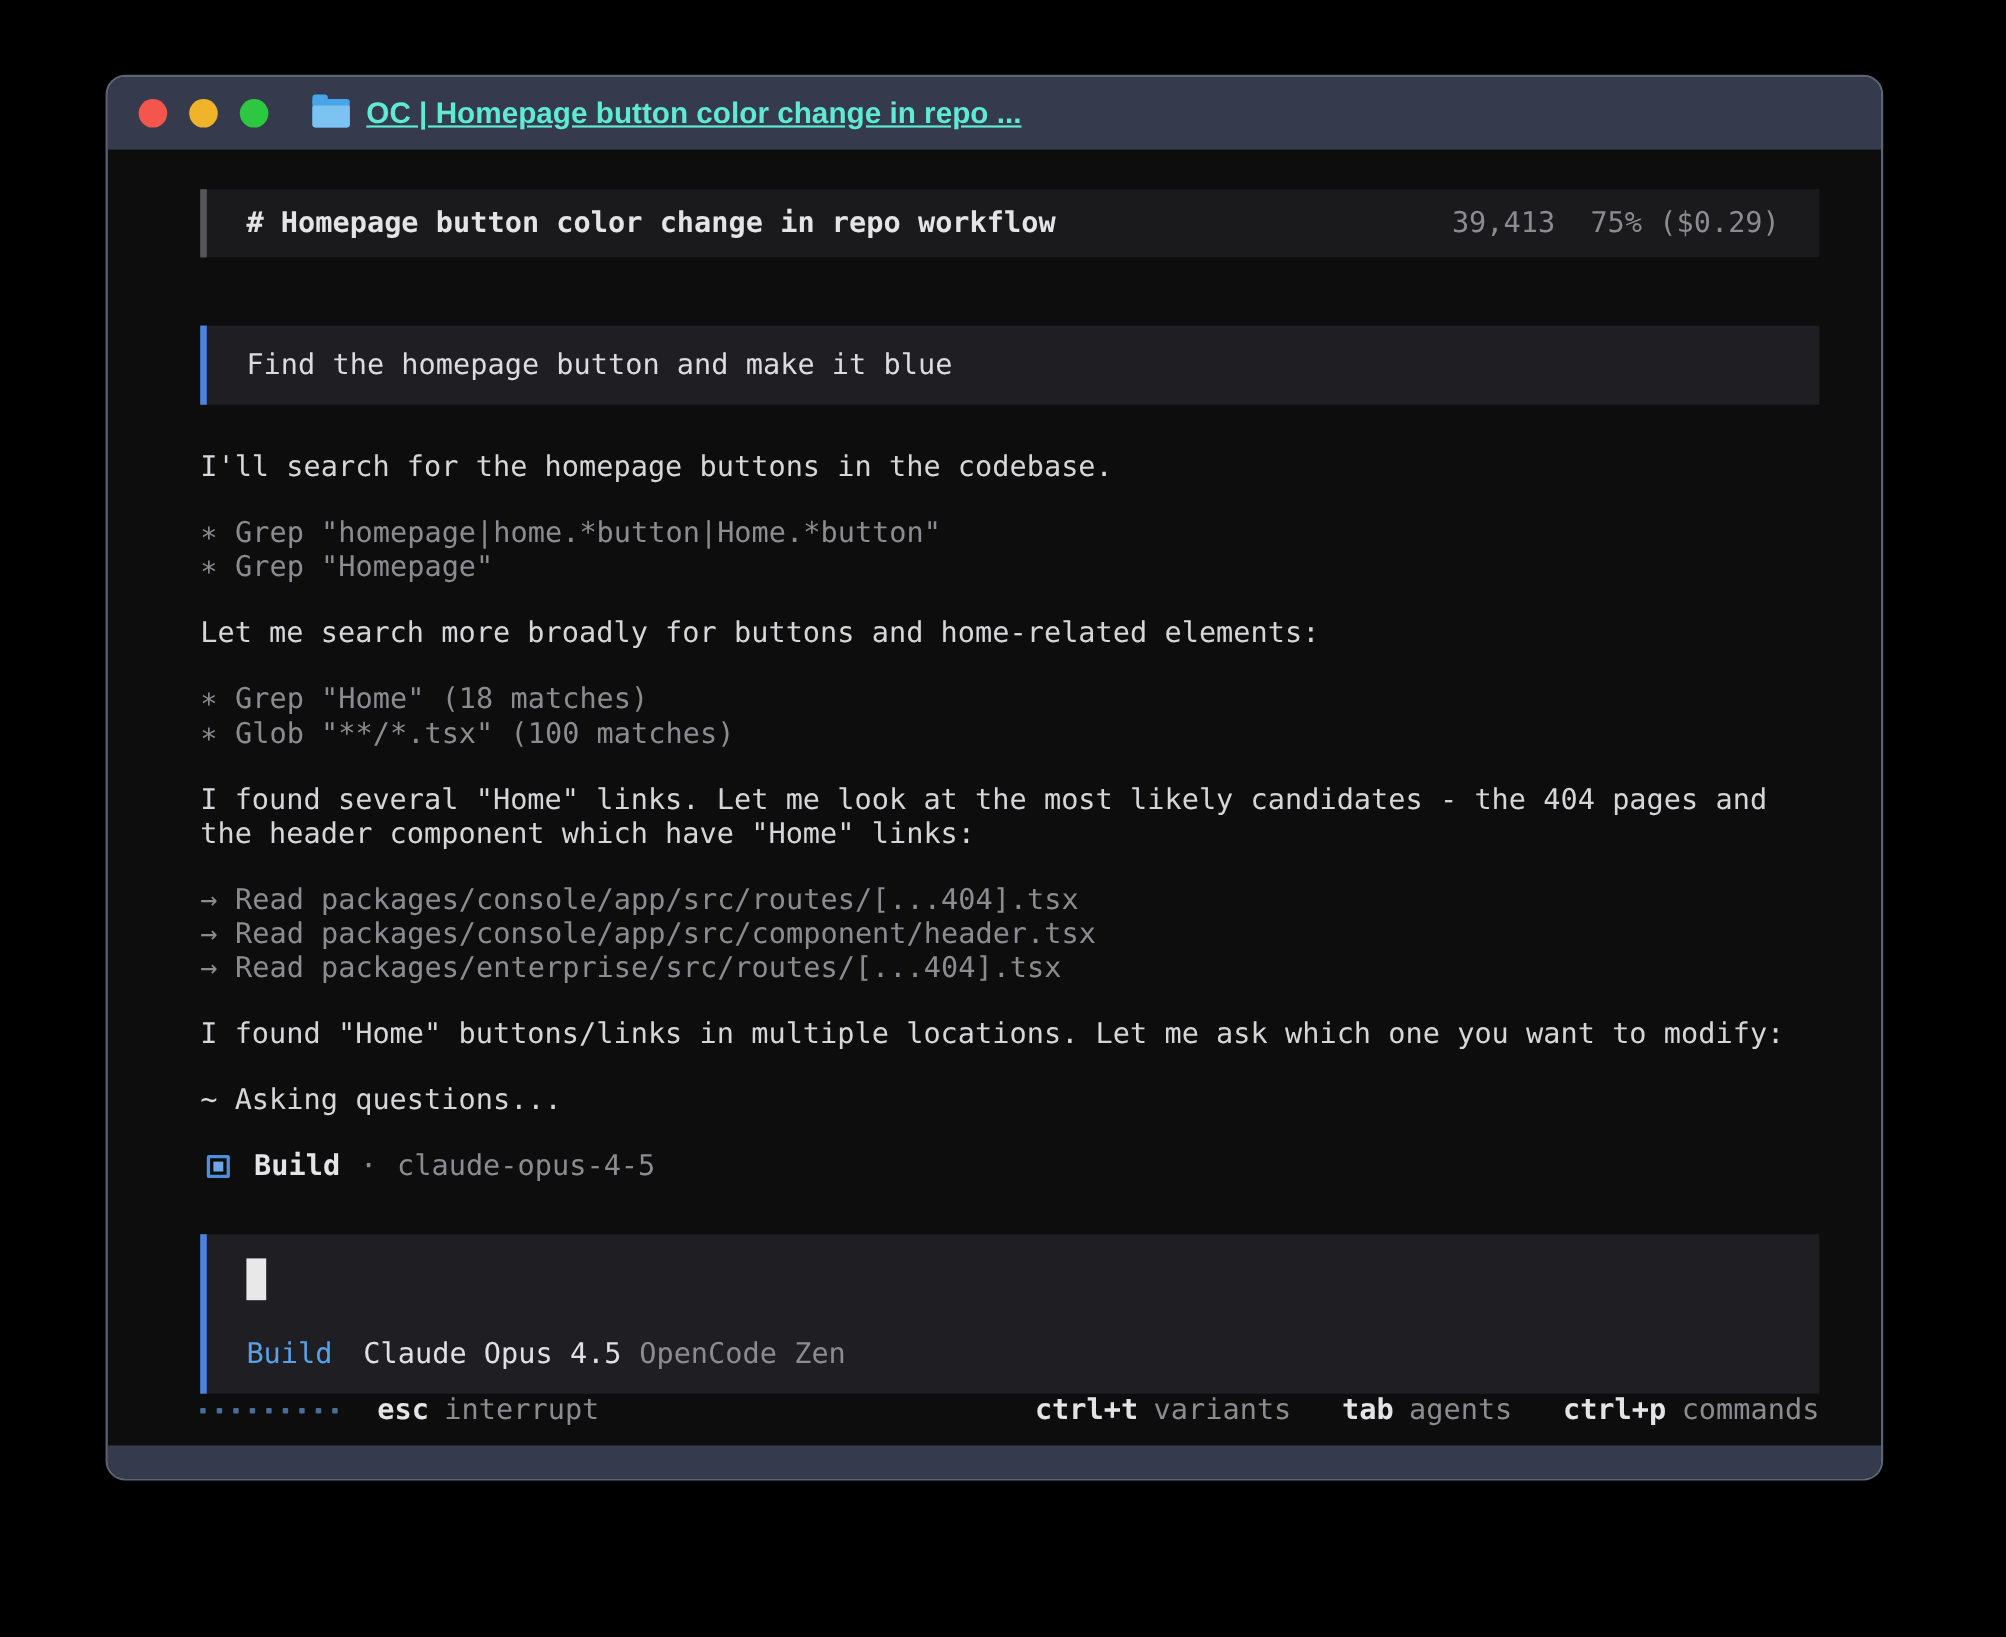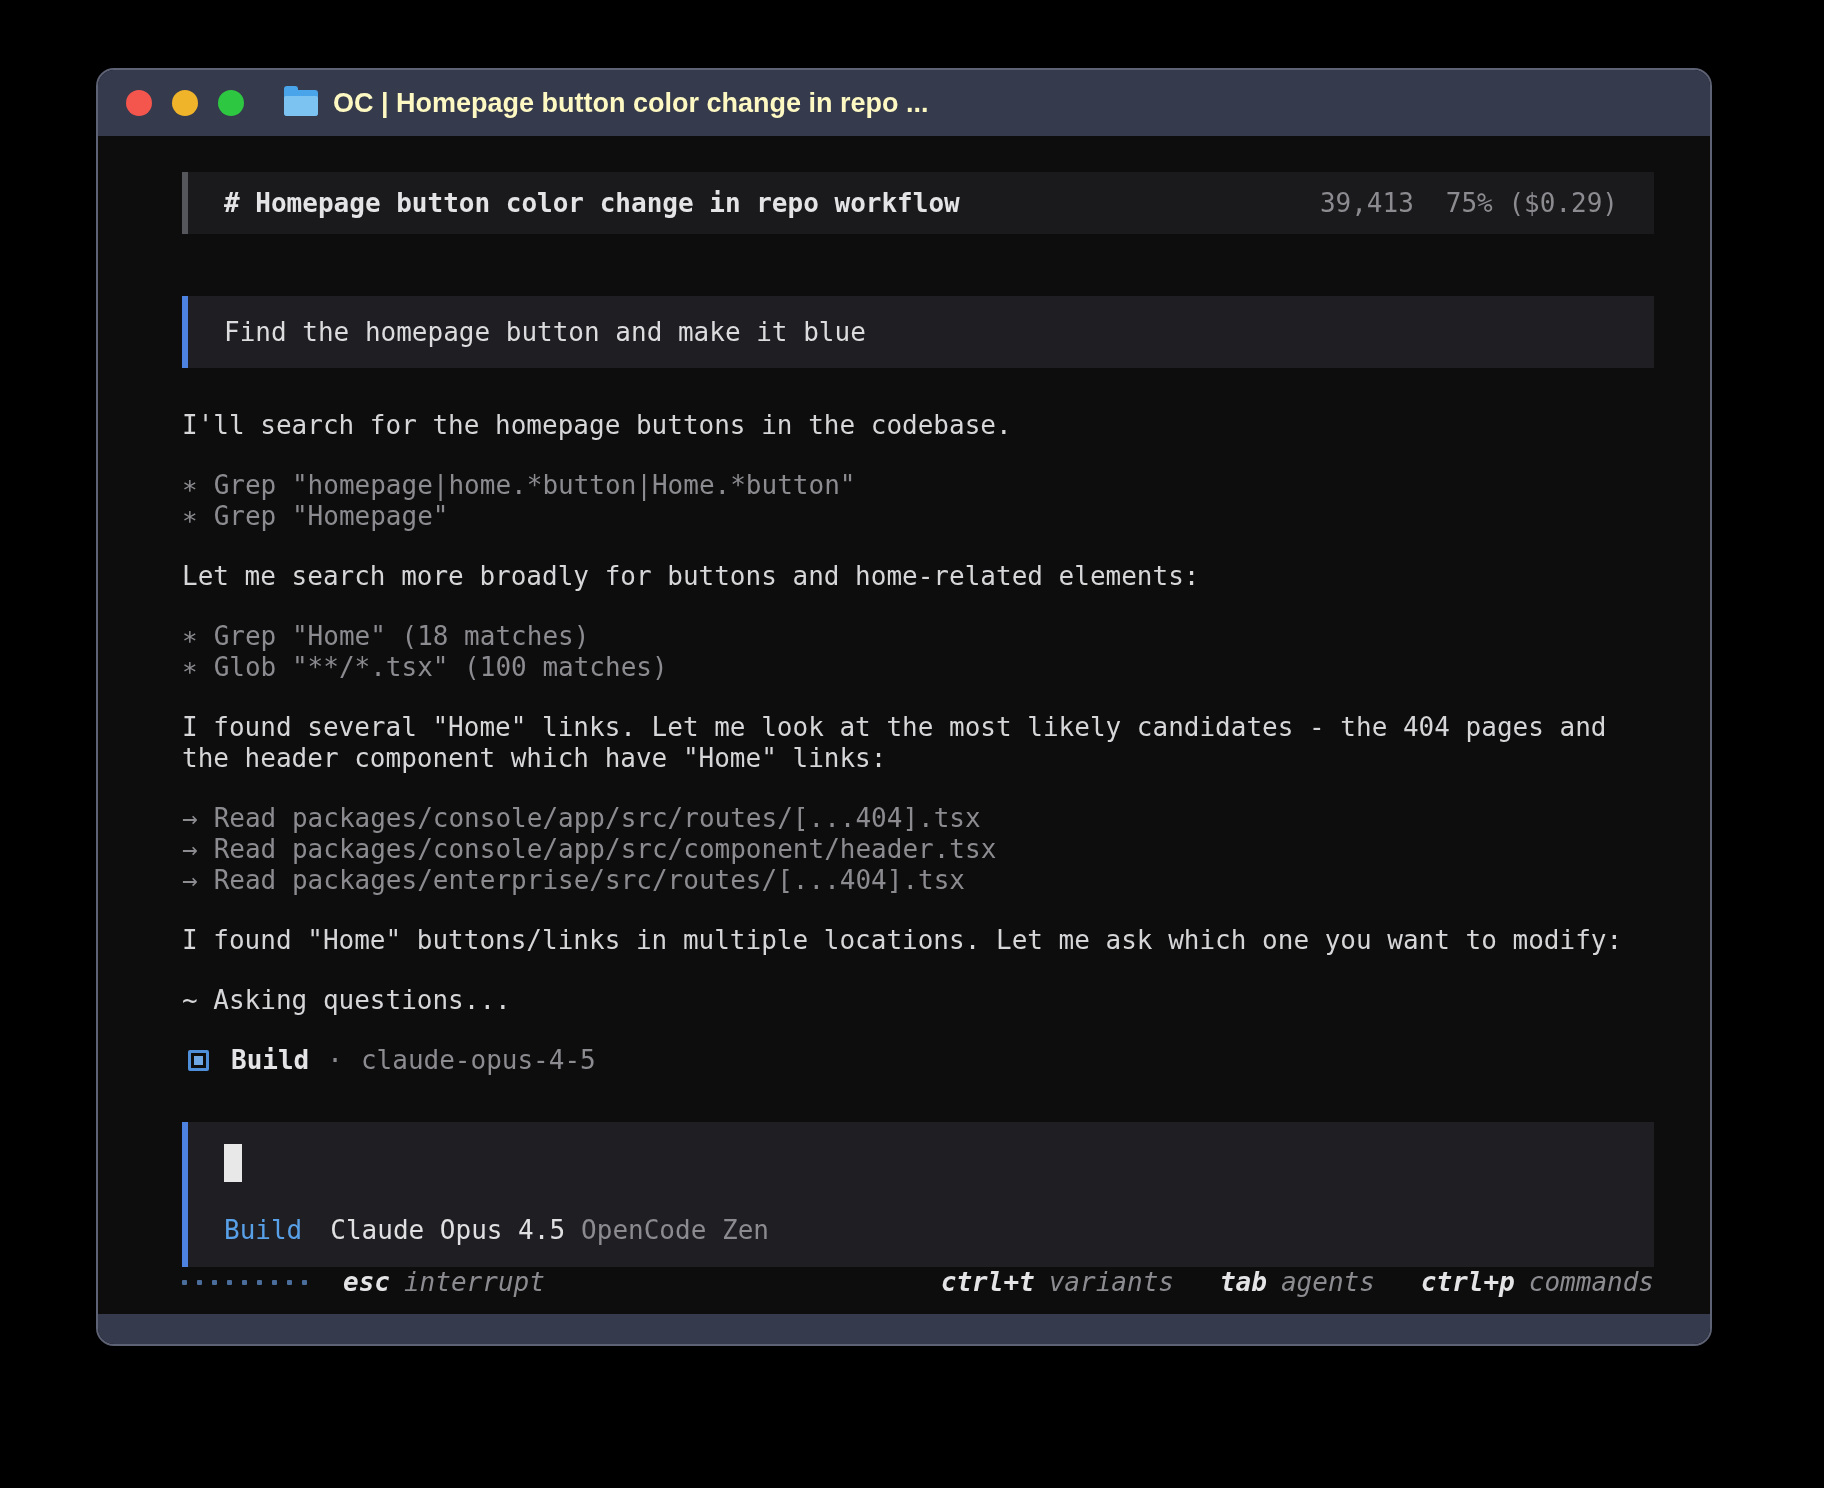--- a/index.html
+++ b/index.html
@@ -48,22 +48,23 @@
   }
   .folder-icon .front {
     position: absolute; left: 0; top: 6px;
     width: 34px; height: 20px;
     background: #7cc3f2; border-radius: 2px 2px 3px 3px;
   }
   .title-text {
     font-family: "Liberation Sans", sans-serif;
     font-weight: bold;
     font-size: 27px;
-    color: #fef9c3;
+    color: #5eead4;
     white-space: nowrap;
+    text-decoration: underline;
   }
 
   
   .terminal {
     flex: 1;
     display: flex;
     flex-direction: column;
     padding: 36px 56px 0 84px;
     font-size: 26px;
     line-height: 31px;
@@ -143,21 +144,21 @@
     flex: none;
     margin-top: auto;
     margin-bottom: 16px;
     display: flex;
     align-items: center;
     justify-content: space-between;
   }
   .footer-left { display: flex; align-items: center; }
   .spinner-dots { display: flex; gap: 10px; margin-right: 36px; }
   .spinner-dots i { width: 5px; height: 5px; background: #4a6d9c; border-radius: 1px; }
-  .hint { display: flex; align-items: flex-start; font-style: italic; }
+  .hint { display: flex; align-items: flex-start; }
   .hint .key { font-weight: bold; color: #e4e4e6; margin-right: 14px; }
   .hint .label { color: #8b8b90; }
   .footer-right { display: flex; gap: 46px; }
 
   
   .bottombar { flex: none; height: 30px; background: #353a4c; }
 </style>
 </head>
 <body>
 

